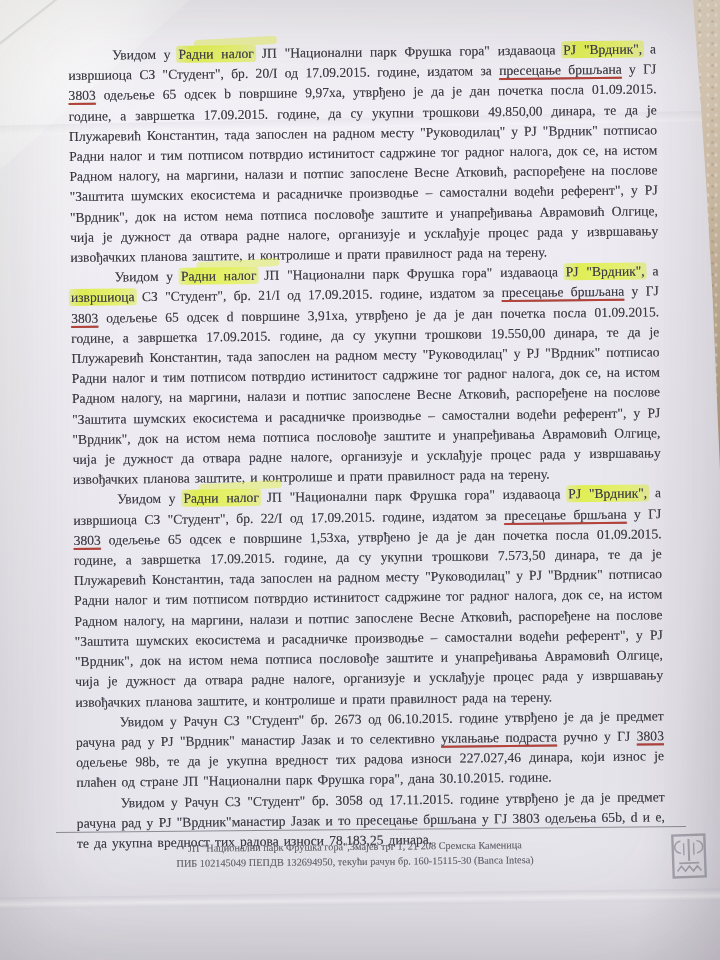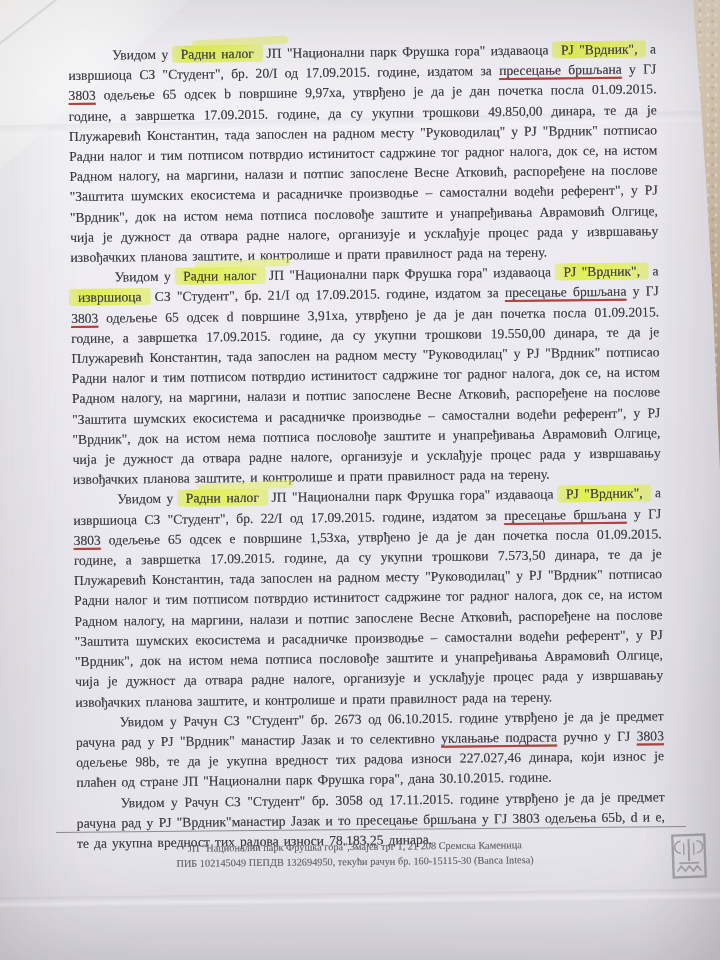--- a/index.html
+++ b/index.html
@@ -60,21 +60,21 @@
     font-size: 13.6px; line-height: 20.2px;
     text-align: justify;
     word-spacing: 1.6px;
     text-shadow: 0 0 0.5px rgba(62,60,70,0.55);
   }
   .content p { margin: 0; text-indent: 44px; }
   .seg-hl, .seg-hls {
     background: linear-gradient(93deg, rgba(220,236,66,0.45) 0%, rgba(223,238,73,0.92) 18%, rgba(229,242,98,0.9) 70%, rgba(220,236,66,0.5) 100%);
     border-radius: 3px;
     box-decoration-break: clone; -webkit-box-decoration-break: clone;
-    padding: 1px 9px; margin: -1px -2px;
+    padding: 1px 2px; margin: -1px -2px;
   }
   .seg-hls { position: relative; }
   .seg-hls::before {
     content: ""; position: absolute; left: 22%; top: -7px; width: 105%; height: 8px;
     background: rgba(226,240,80,0.5);
     border-radius: 5px;
     transform: rotate(-2.4deg);
     pointer-events: none;
   }
   .seg-ul {

